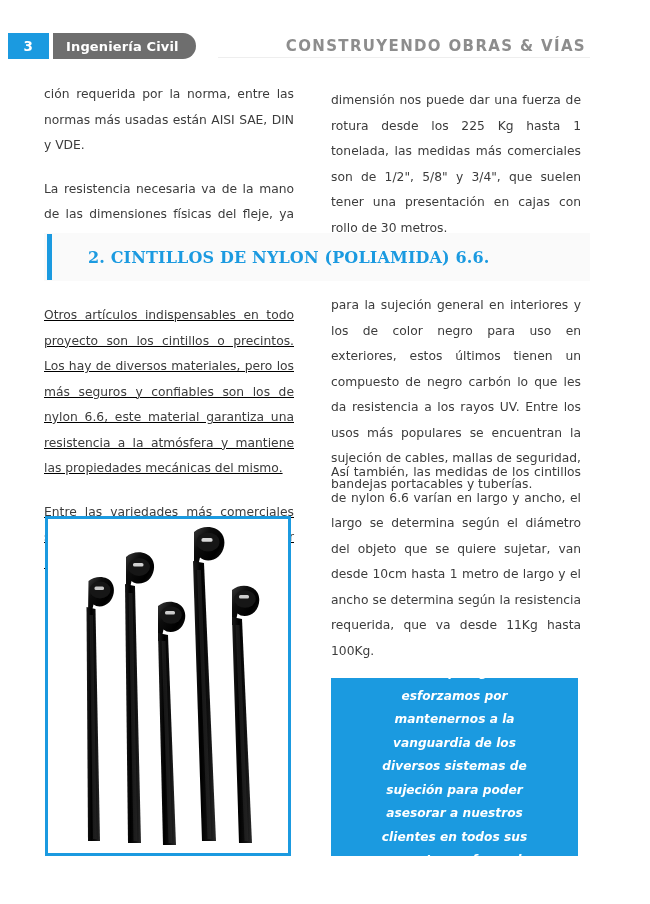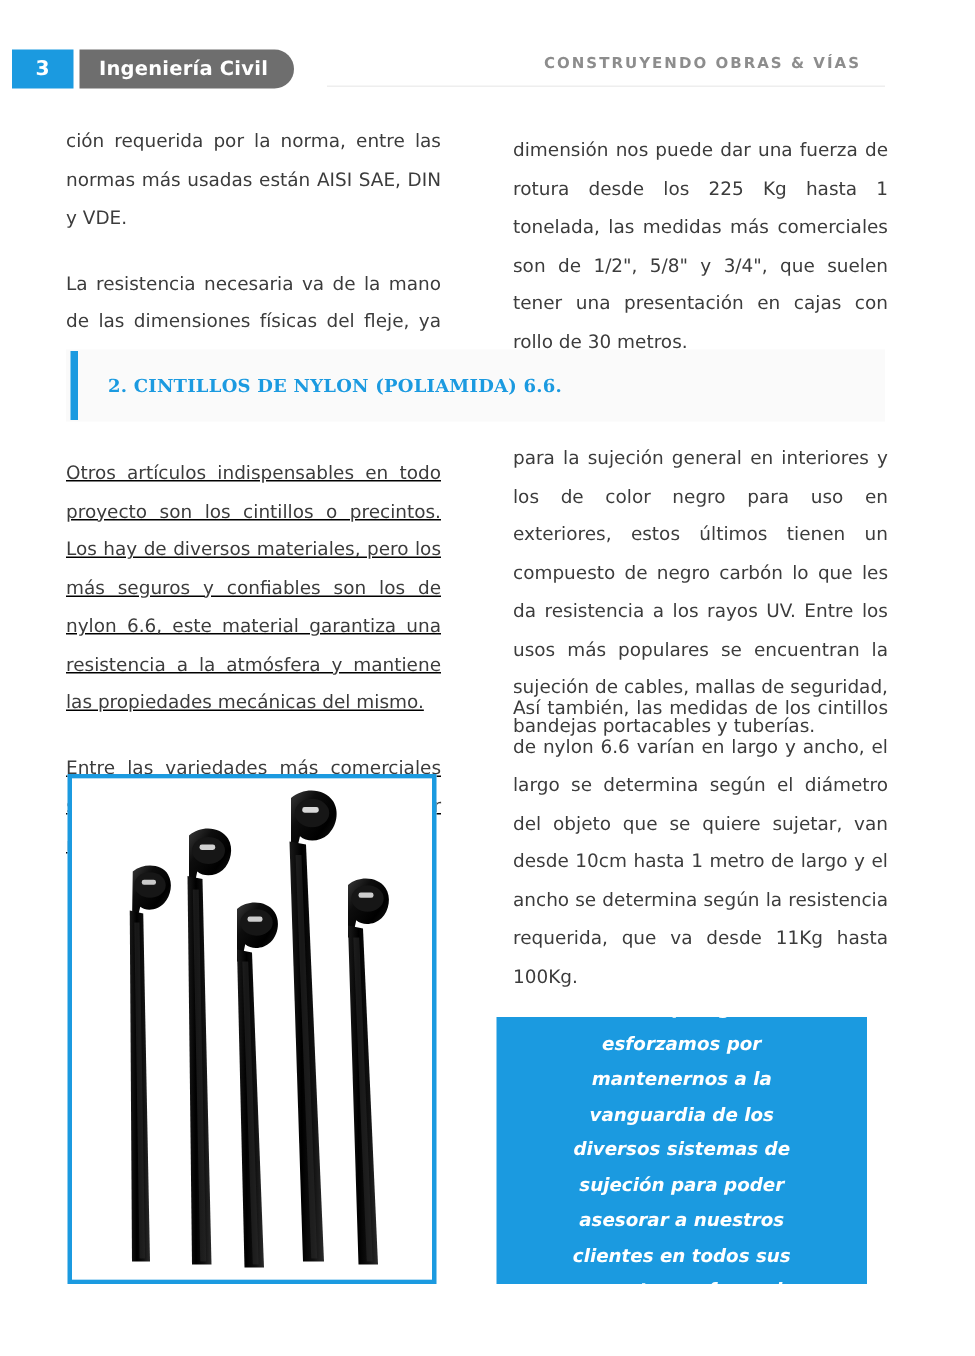--- a/index.html
+++ b/index.html
@@ -58,44 +58,44 @@
     letter-spacing: 0.15px;
     display: flex;
     align-items: center;
     border-top-right-radius: 13px;
     border-bottom-right-radius: 13px;
     box-sizing: border-box;
     white-space: nowrap;
   }
   .header-right {
     position: absolute;
-    right: 76px;
+    right: 64px;
     top: 4px;
     color: #8d8d8d;
-    font-size: 10px;
+    font-size: 15px;
     font-weight: bold;
     letter-spacing: 1.35px;
     white-space: nowrap;
   }
   .header-rule {
     position: absolute;
     left: 218px;
     top: 57px;
     width: 372px;
     height: 1px;
     background: #eeeeee;
   }
 
   
   .col {
     position: absolute;
     width: 250px;
   }
   .col-left  { left: 44px; }
-  .col-right { left: 331px; margin-left: 11px; }
+  .col-right { left: 331px; }
 
   p.body {
     margin: 0 0 18px 0;
     font-size: 12.3px;
     line-height: 25.5px;
     color: #3c3c3c;
     text-align: justify;
     text-justify: inter-word;
     hyphens: manual;
   }
@@ -119,27 +119,27 @@
   .section-heading .accent-bar {
     position: absolute;
     left: 3px;
     top: 1px;
     width: 5px;
     height: 46px;
     background: #1b9ae0;
   }
   .section-heading .heading-text {
     position: absolute;
-    left: 28px;
+    left: 44px;
     top: 0;
     height: 48px;
     display: flex;
     align-items: center;
     font-family: "DejaVu Serif", "Liberation Serif", serif;
-    font-size: 12px;
+    font-size: 16px;
     font-weight: bold;
     color: #1b9ae0;
     letter-spacing: 0.15px;
     white-space: nowrap;
   }
 
   
   .photo-frame {
     position: absolute;
     left: 45px;

